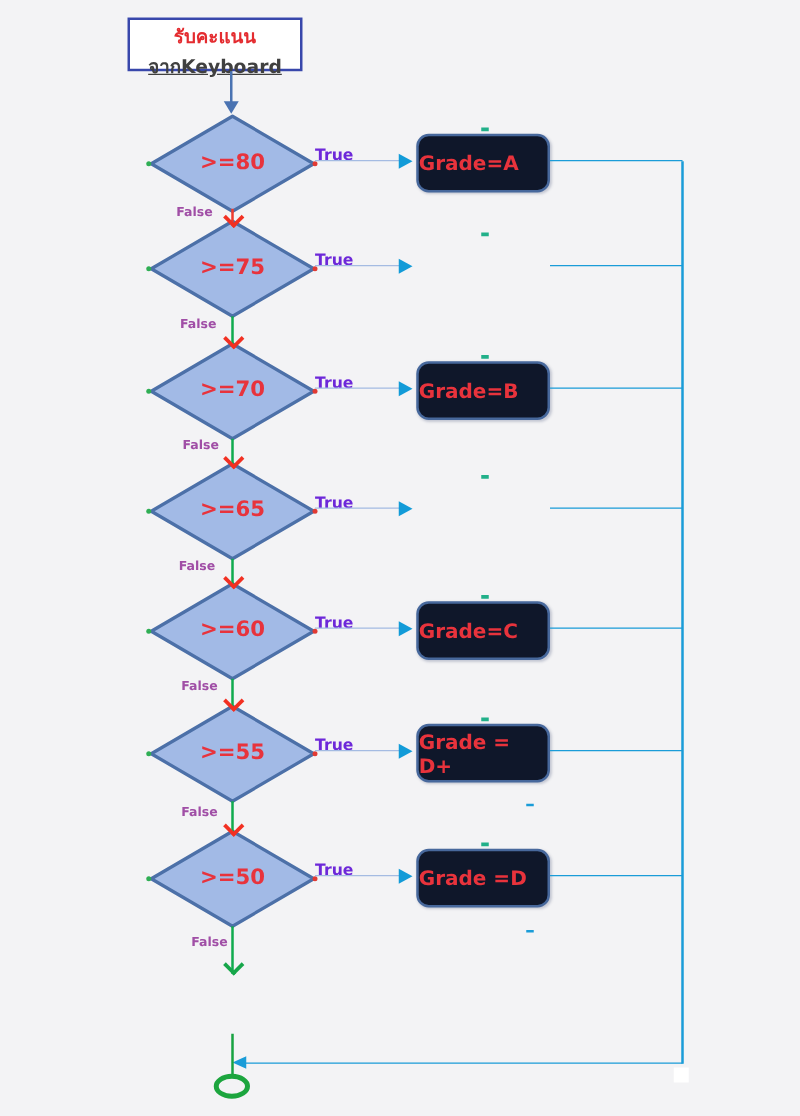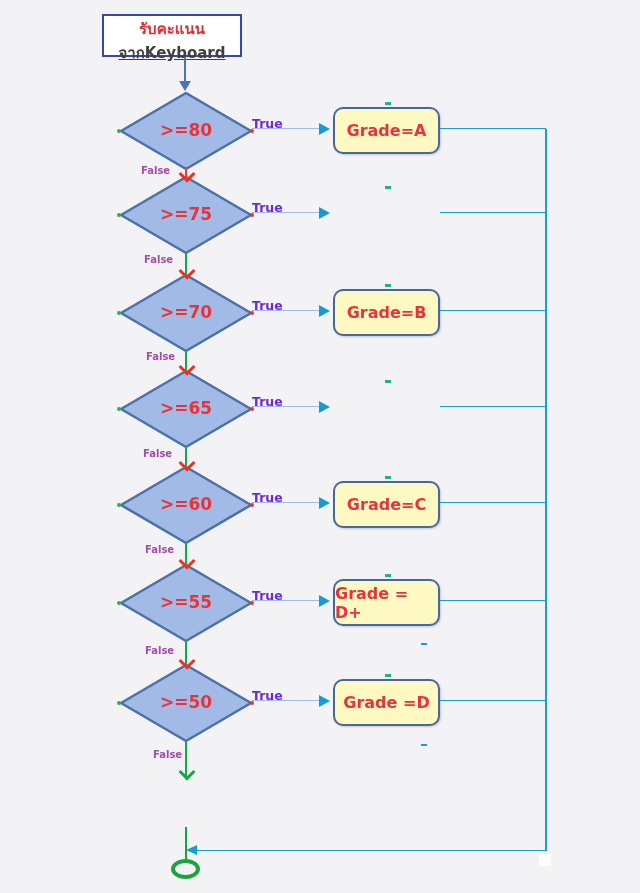--- a/index.html
+++ b/index.html
@@ -21,23 +21,23 @@
 
   
   .row{position:absolute;left:0;width:640px;height:80px;}
   .diamond-svg{position:absolute;left:119px;top:0;}
   .cond{position:absolute;left:119px;top:29px;width:134px;text-align:center;
     color:#e8333c;font-weight:bold;font-size:17px;}
   .true-label{position:absolute;left:252px;top:13px;width:44px;color:#6d28d9;font-size:12.5px;font-weight:600;margin-top:12px;}
   .true-line{position:absolute;left:252px;top:37.4px;width:68px;border-top:1.6px solid #a4bbe2;}
   .ah-right-blue{position:absolute;left:319px;top:32px;width:0;height:0;
     border-top:6px solid transparent;border-bottom:6px solid transparent;border-left:11px solid #129bd8;}
-  .grade-box{position:absolute;left:333px;top:16px;width:107px;height:47px;background:#fef9c3;
+  .grade-box{position:absolute;left:333px;top:16px;width:107px;height:47px;background:#0f172a;
     border:2.6px solid #47689c;border-radius:10px;box-sizing:border-box;
-    display:flex;align-items:center;justify-content:center;
+    display:flex;align-items:center;
     color:#e8333c;font-weight:bold;font-size:16px;box-shadow:1px 1px 2px rgba(60,70,110,.25);}
   .out-line{position:absolute;left:440px;top:37.4px;width:106px;border-top:1.6px solid #1a9cd8;}
   .handle-dash{position:absolute;left:385px;top:11px;width:6px;height:2.5px;background:#21b089;}
   .dot{position:absolute;width:4px;height:4px;border-radius:50%;}
   .dot-left{left:117px;top:38px;background:#2fae54;}
   .dot-right{left:250px;top:38px;background:#e23a33;}
 
   
   .false-label{position:absolute;color:#a04ea6;font-weight:bold;font-size:10px;}
   .conn{position:absolute;left:184.6px;width:2.2px;}

